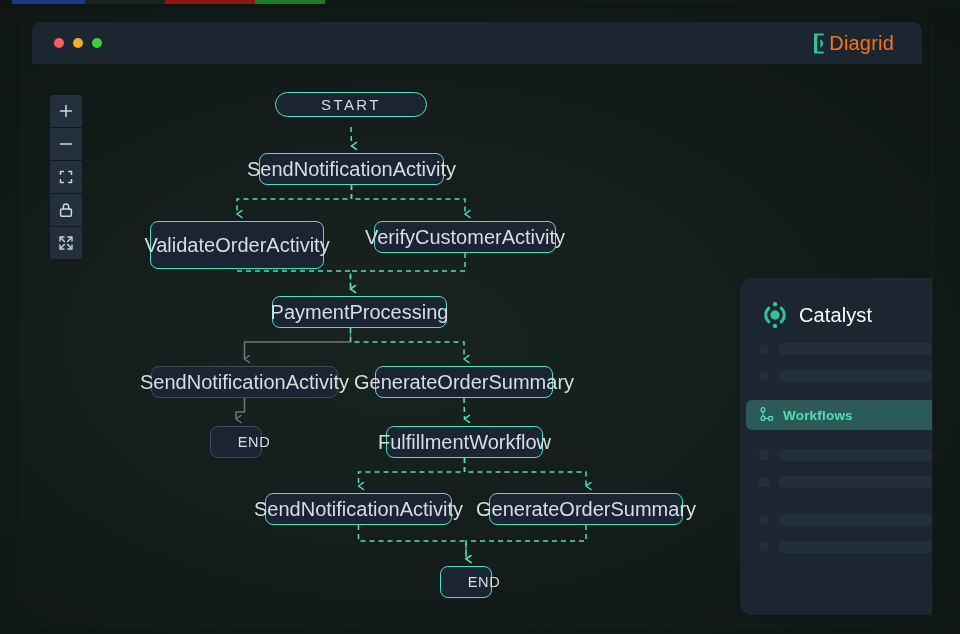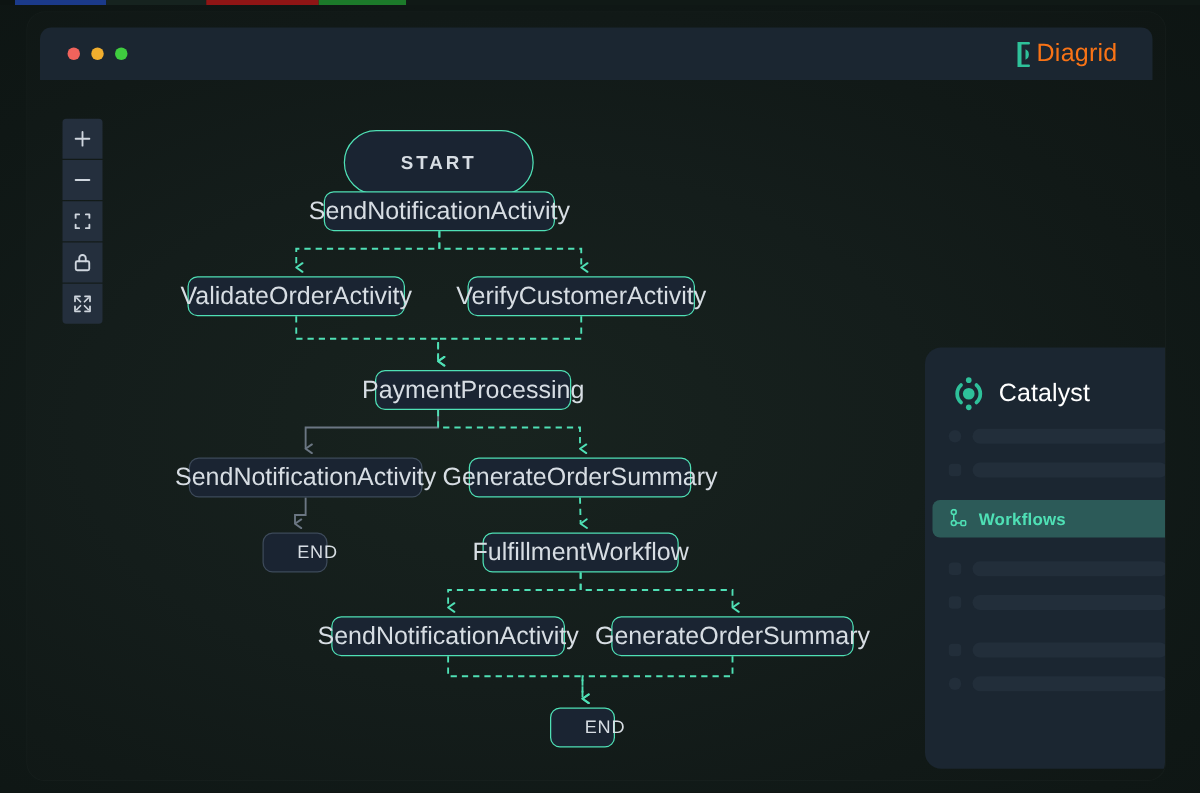--- a/index.html
+++ b/index.html
@@ -291,33 +291,33 @@
             <path d="M328.5,318 L328.5,332 L222.5,332 L222.5,349" fill="none" stroke="#6b7683" stroke-width="1.5" marker-end="url(#ah-gray)"></path>
             <path d="M328.5,318 L328.5,332 L442,332 L442,349" fill="none" stroke="#4fe0b5" stroke-width="1.5" stroke-dasharray="5,4" marker-end="url(#ah-teal)"></path>
             <path d="M222.5,388 L222.5,402 L214,402 L214,409" fill="none" stroke="#6b7683" stroke-width="1.5" marker-end="url(#ah-gray)"></path>
             <path d="M442,388 L442.5,409" fill="none" stroke="#4fe0b5" stroke-width="1.5" stroke-dasharray="5,4" marker-end="url(#ah-teal)"></path>
             <path d="M442.5,448 L442.5,462 L336.5,462 L336.5,476" fill="none" stroke="#4fe0b5" stroke-width="1.5" stroke-dasharray="5,4" marker-end="url(#ah-teal)"></path>
             <path d="M442.5,448 L442.5,462 L564,462 L564,476" fill="none" stroke="#4fe0b5" stroke-width="1.5" stroke-dasharray="5,4" marker-end="url(#ah-teal)"></path>
             <path d="M336.5,515 L336.5,531 L444,531 L444,549" fill="none" stroke="#4fe0b5" stroke-width="1.5" stroke-dasharray="5,4" marker-end="url(#ah-teal)"></path>
             <path d="M564,515 L564,531 L444,531 L444,549" fill="none" stroke="#4fe0b5" stroke-width="1.5" stroke-dasharray="5,4" marker-end="url(#ah-teal)"></path>
           </g>
       </svg>
-    <div class="node pill" style="left: 253px; top: 94px; width: 152px; height: 52px; font-weight: bold;">
+    <div class="node pill" style="left: 253px; top: 82px; width: 152px; height: 25px;">
           <span class="node-label">START</span>
         </div>
         <div class="node teal" style="left: 237px; top: 143px; width: 185px; height: 32px;">
           <span class="node-label">SendNotificationActivity</span>
         </div>
-        <div class="node teal" style="left: 128px; top: 211px; width: 174px; height: 32px;">
+        <div class="node teal" style="left: 128px; top: 211px; width: 174px; height: 48px;">
           <span class="node-label">ValidateOrderActivity</span>
         </div>
         <div class="node teal" style="left: 352px; top: 211px; width: 182px; height: 32px;">
           <span class="node-label">VerifyCustomerActivity</span>
         </div>
-        <div class="node teal" style="left: 250px; top: 286px; width: 157px; height: 32px; margin-left: 28px;">
+        <div class="node teal" style="left: 250px; top: 286px; width: 175px; height: 32px;">
           <span class="node-label">PaymentProcessing</span>
         </div>
         <div class="node muted" style="left: 129px; top: 356px; width: 187px; height: 32px;">
           <span class="node-label">SendNotificationActivity</span>
         </div>
         <div class="node muted endish" style="left: 188px; top: 416px; width: 52px; height: 32px;">
           <span class="node-label">END</span>
         </div>
         <div class="node teal" style="left: 353px; top: 356px; width: 178px; height: 32px;">
           <span class="node-label">GenerateOrderSummary</span>

